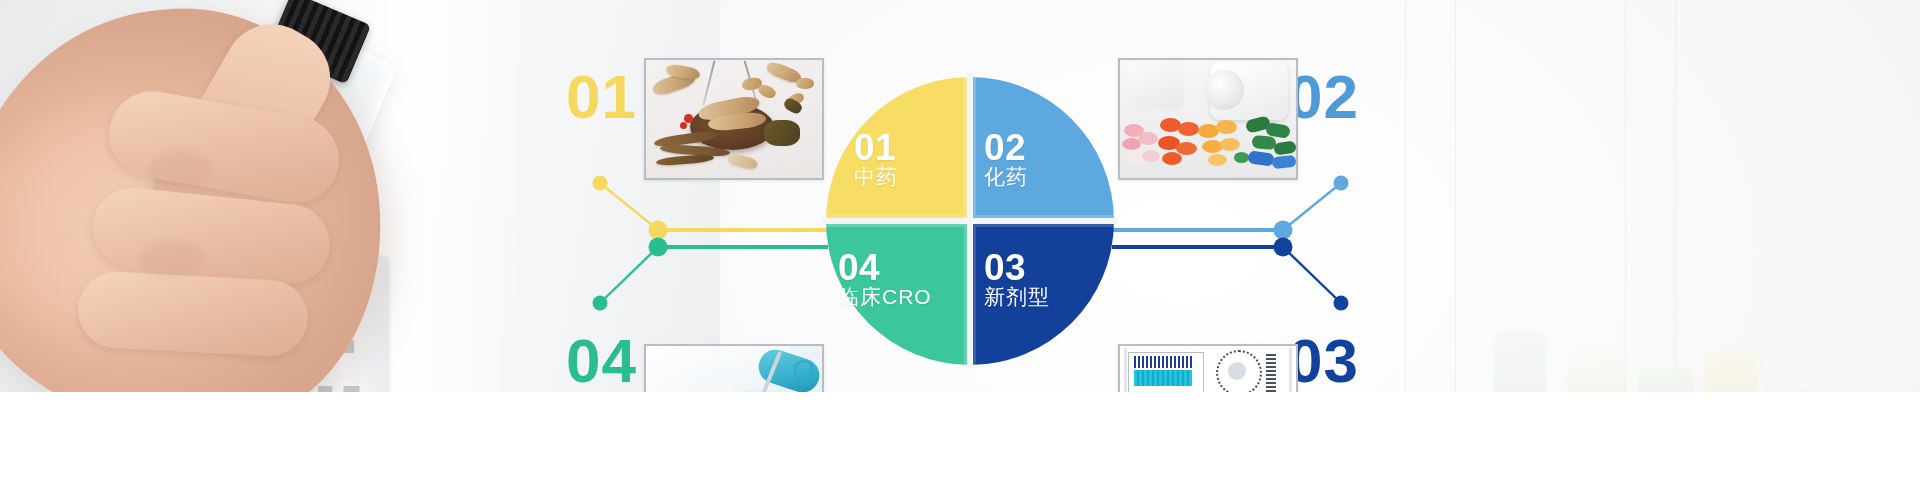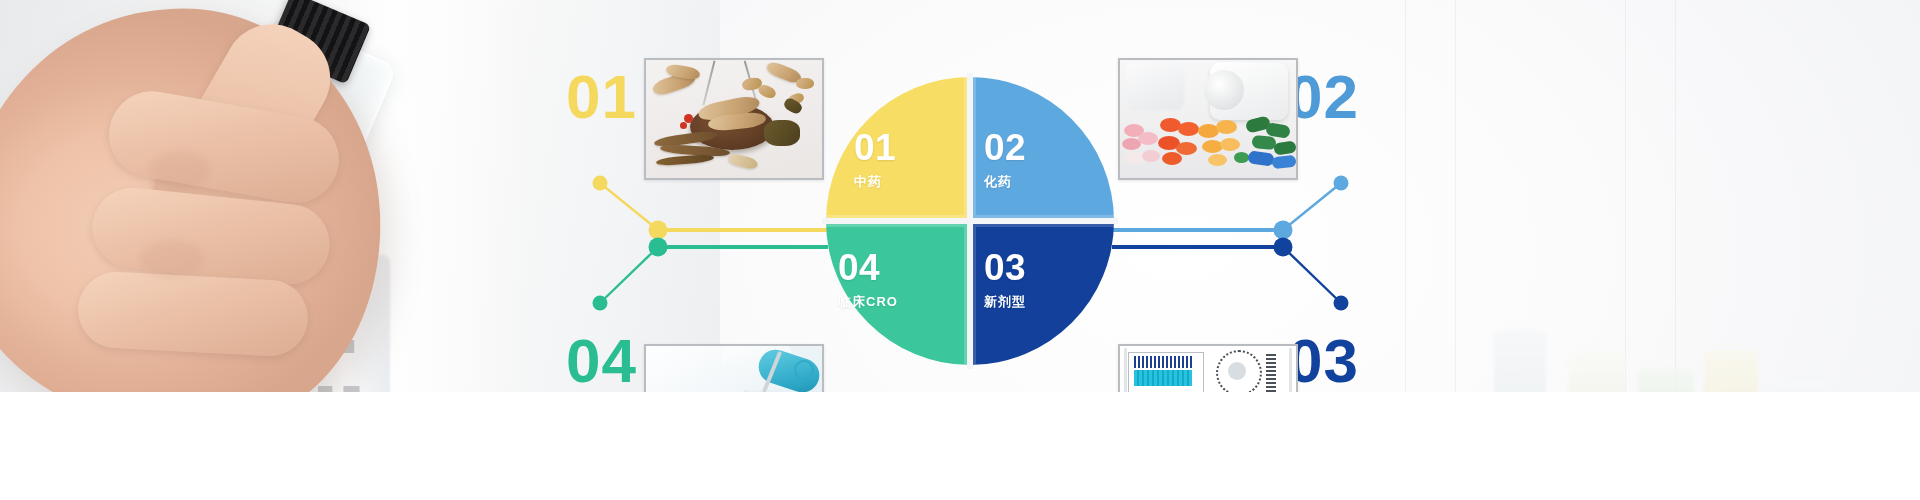--- a/index.html
+++ b/index.html
@@ -77,21 +77,21 @@
   .q-br .inner{border-radius:0 0 144px 0;background:#12409a;
       box-shadow:inset 6px 6px 0 rgba(255,255,255,.16);}
   .q-bl .inner{border-radius:0 0 0 144px;background:#3bc79b;
       box-shadow:inset -6px 6px 0 rgba(255,255,255,.20);}
   
   .cross-v{position:absolute;left:141px;top:-4px;width:6px;height:296px;background:#f4f5f7;z-index:6;}
   .cross-h{position:absolute;left:-4px;top:141px;width:296px;height:6px;background:#f4f5f7;z-index:6;}
   .quad-label{position:absolute;z-index:7;color:#fff;text-align:left;line-height:1;}
   .quad-num{font-size:37px;font-weight:700;letter-spacing:.5px;
       text-shadow:0 1px 2px rgba(0,0,0,.10);}
-  .quad-txt{font-size:13px;font-weight:700;margin-top:9px;letter-spacing:1px;
+  .quad-txt{font-size:21px;font-weight:400;margin-top:0;letter-spacing:1px;
       text-shadow:0 1px 2px rgba(0,0,0,.10);}
   .lbl-tl{left:28px;top:52px;}
   .lbl-tr{left:158px;top:52px;}
   .lbl-bl{left:12px;top:172px;}
   .lbl-br{left:158px;top:172px;}
 
   
   .svg-lines{position:absolute;left:0;top:0;width:1920px;height:500px;pointer-events:none;}
 
   

